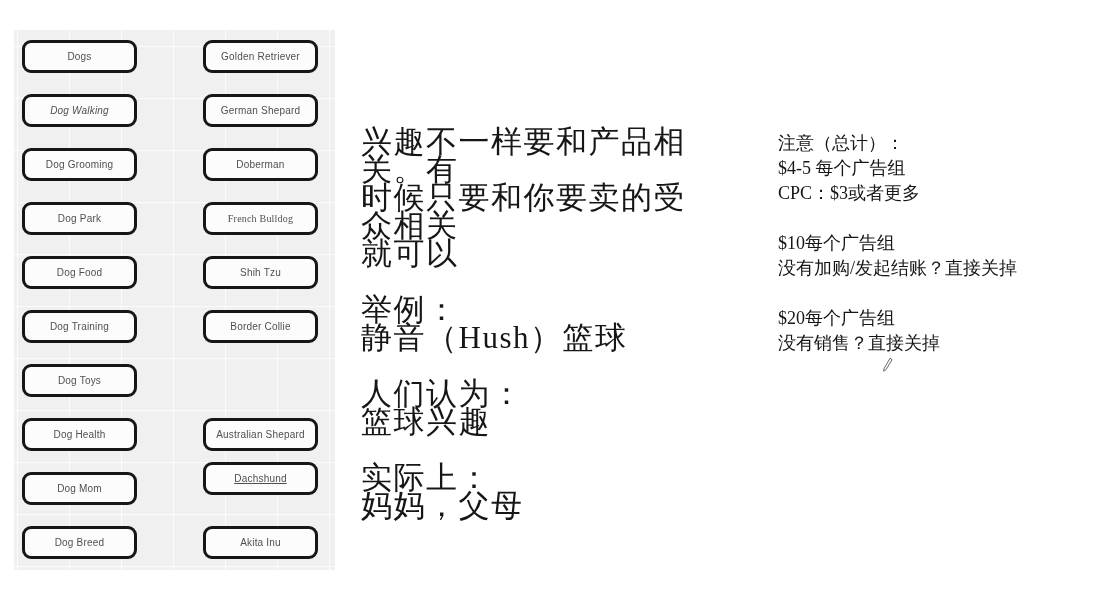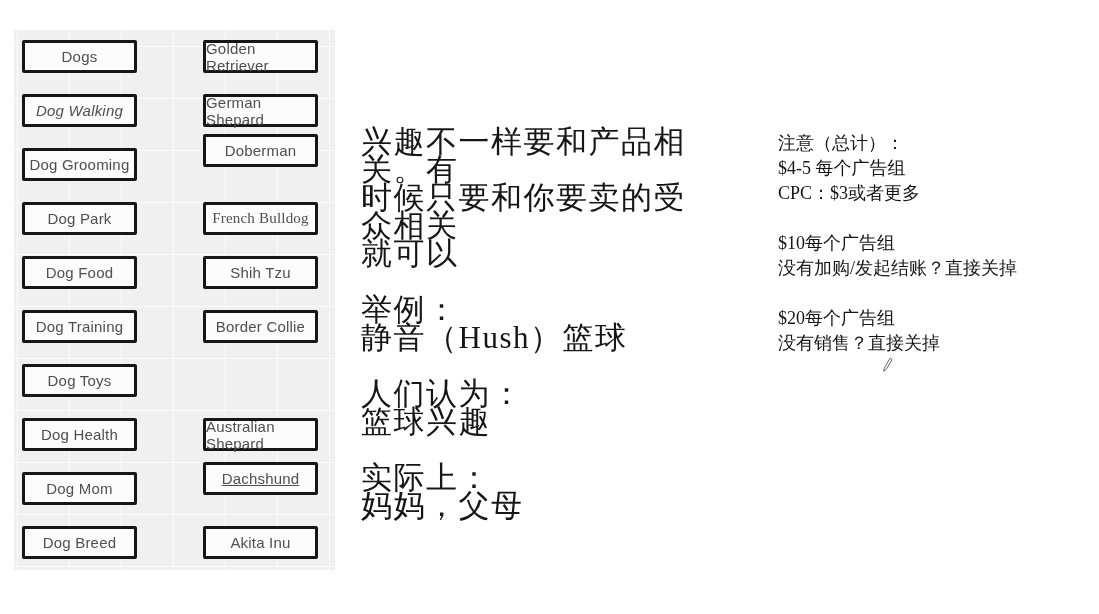--- a/index.html
+++ b/index.html
@@ -19,25 +19,25 @@
       linear-gradient(to bottom, rgba(255,255,255,.75) 1.5px, transparent 1.5px);
     background-size:52px 52px;
     background-position:3px 16px;
   }
   .col{position:absolute;top:0;height:100%;}
   .col-interests{left:8px;width:115px;}
   .col-breeds{left:189px;width:115px;}
   .btn{
     position:absolute;left:0;width:115px;height:33px;box-sizing:border-box;
     border:3px solid var(--btn-border,#161616);
-    border-radius:2px;
+    border-radius:9px;
     background:var(--btn-fill,#fcfcfc);
     display:flex;align-items:center;justify-content:center;
     font-family:"Liberation Sans","DejaVu Sans",sans-serif;
-    font-size:15px;color:var(--btn-text,#4f4f4f);
+    font-size:10px;color:var(--btn-text,#4f4f4f);
     letter-spacing:.2px;
     cursor:pointer;
   }
   .note{
     position:absolute;white-space:pre-line;
     color:var(--note-text,#161616);
   }
   .note-mid{left:361px;top:128px;width:340px;font-size:31px;line-height:28px;letter-spacing:1.5px;}
   .note-right{left:734px;top:131px;width:330px;font-size:18px;line-height:25px;margin-left:44px;}
   .pencil{position:absolute;left:882px;top:357px;width:12px;height:16px;}
@@ -57,21 +57,21 @@
         <div class="btn" style="top: 226px;">Dog Food</div>
         <div class="btn" style="top: 280px;">Dog Training</div>
         <div class="btn" style="top: 334px;">Dog Toys</div>
         <div class="btn" style="top: 388px;">Dog Health</div>
         <div class="btn" style="top: 442px;">Dog Mom</div>
         <div class="btn" style="top: 496px;">Dog Breed</div>
       </div>
     <div class="col col-breeds" id="col-breeds">
         <div class="btn" style="top: 10px;">Golden Retriever</div>
         <div class="btn" style="top: 64px;">German Shepard</div>
-        <div class="btn" style="top: 104px;">Doberman</div>
+        <div class="btn" style="top: 118px;">Doberman</div>
         <div class="btn" style="top: 172px; font-family: Liberation Serif, serif;">French Bulldog</div>
         <div class="btn" style="top: 226px;">Shih Tzu</div>
         <div class="btn" style="top: 280px;">Border Collie</div>
         <div class="btn" style="top: 388px;">Australian Shepard</div>
         <div class="btn" style="top: 432px; text-decoration: underline;">Dachshund</div>
         <div class="btn" style="top: 496px;">Akita Inu</div>
       </div>
   </div>
 
   <div class="note note-mid">兴趣不一样要和产品相关。有

